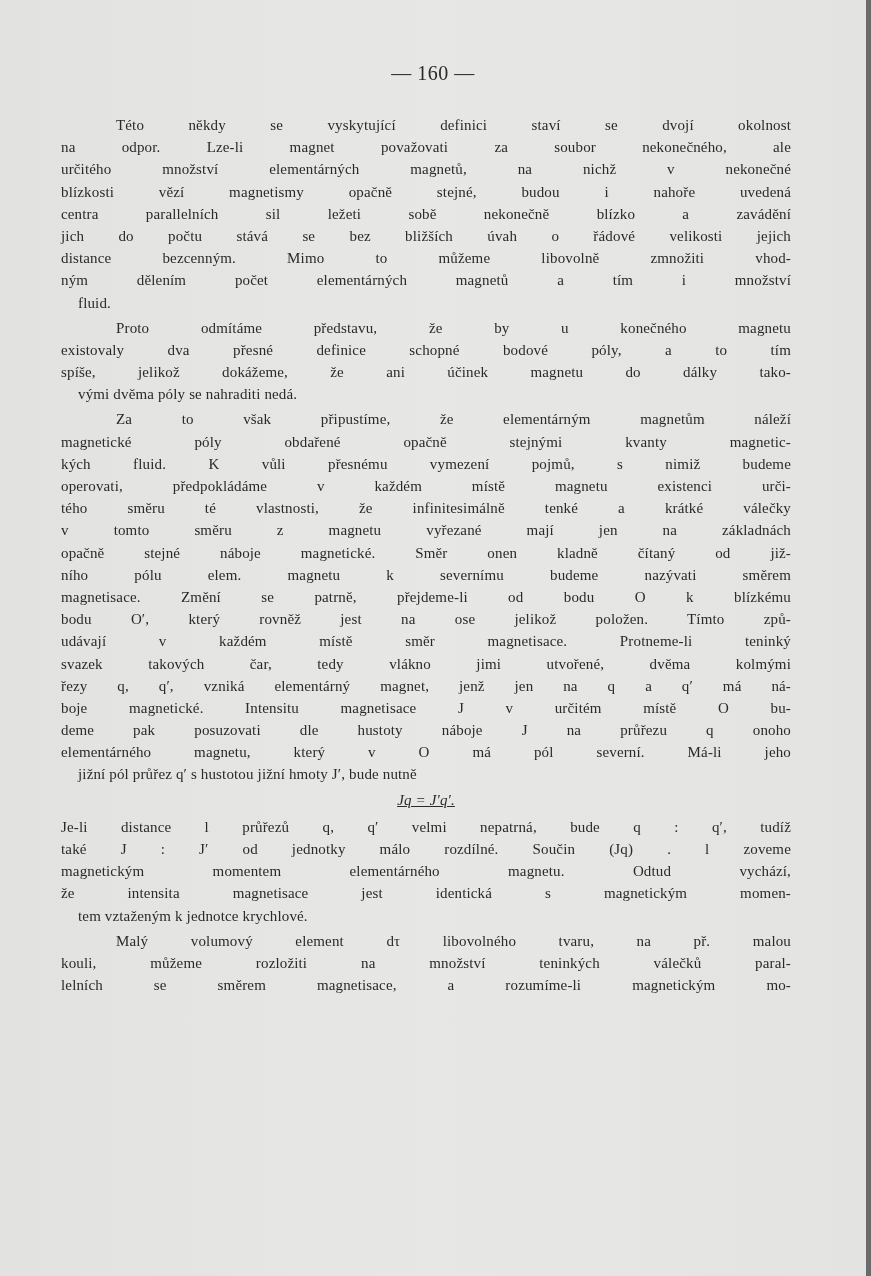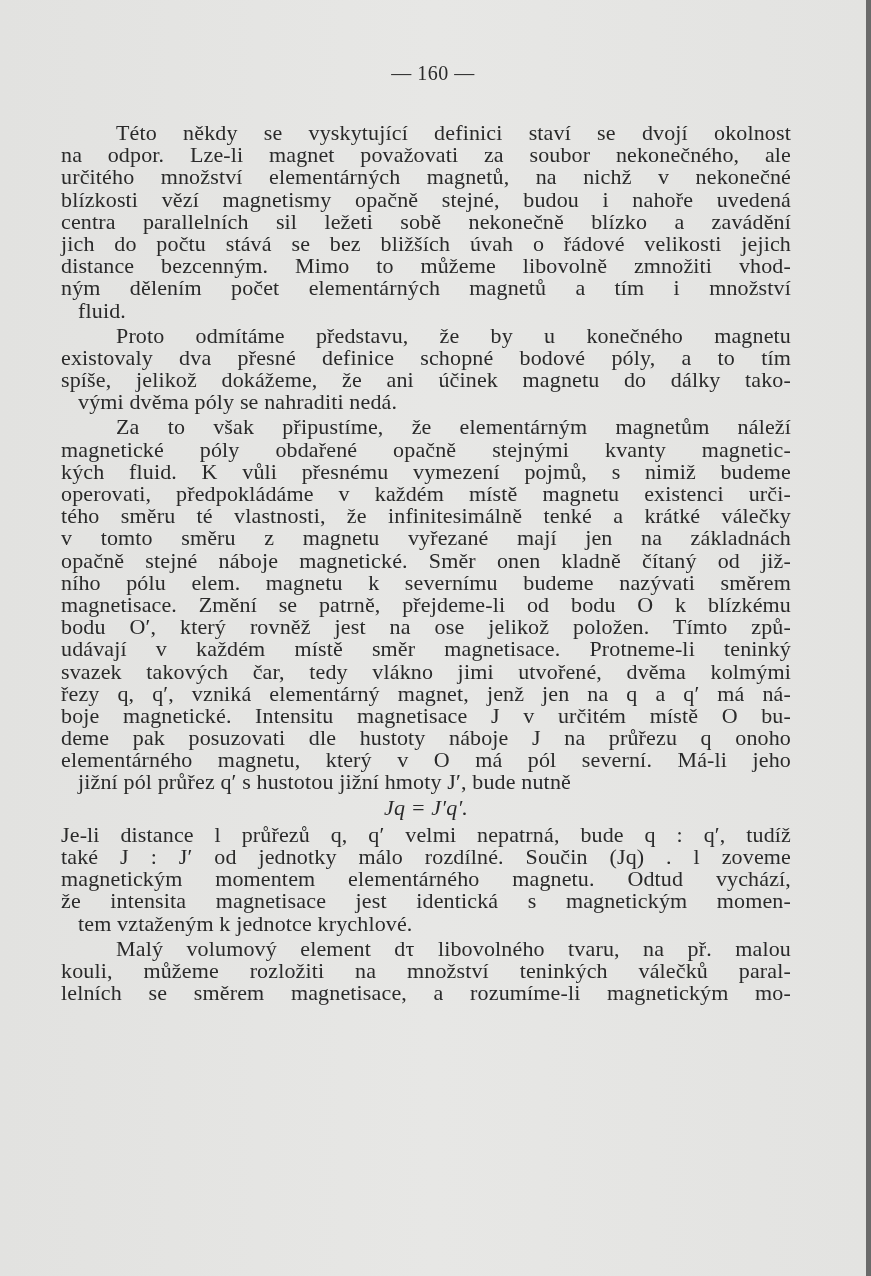--- a/index.html
+++ b/index.html
@@ -28,36 +28,36 @@
       position: absolute;
       top: 62px;
       left: 0; width: 100%;
       text-align: center;
       font-size: 20px;
       letter-spacing: 0.5px;
     }
     .text-block {
       position: absolute;
       left: 61px;
-      top: 122px;
+      top: 114px;
       width: 730px;
-      font-size: 22px;
+      font-size: 15px;
       line-height: 22.2px;
     }
     .line {
       display: block;
       white-space: nowrap;
       text-align: justify;
       text-align-last: justify;
       height: 22.2px;
       letter-spacing: 0.15px;
     }
     .line.indent { padding-left: 55px; }
     .line.last { text-align-last: left; margin-left: 17px; }
-    .line.center { text-align-last: center; margin: 0 0 5px; }
+    .line.center { text-align-last: center; margin: 0 0 5px; text-decoration: underline; }
     .paragraph { margin: 0 0 3px 0; }
   </style>
 </head>
 <body>
 
 <div class="page">
   <div class="page-number">— 160 —</div>
 
   <div class="text-block">
 

